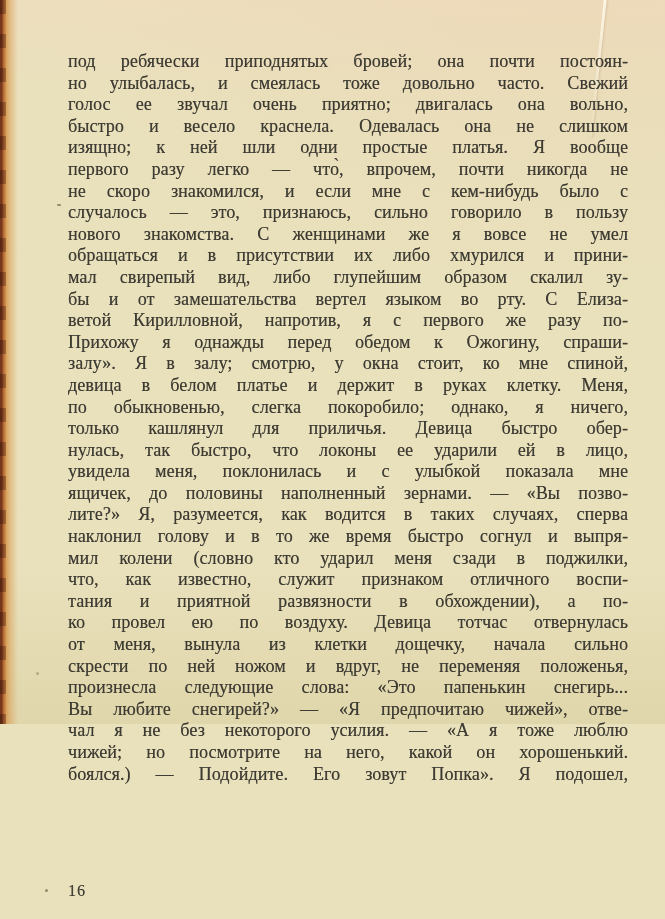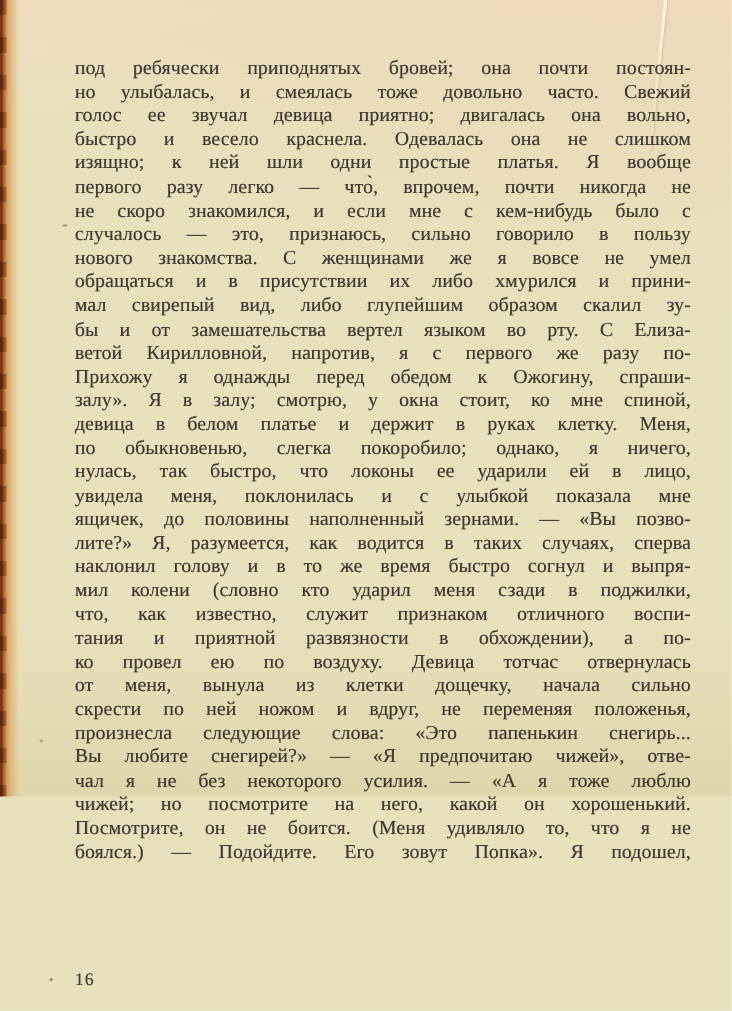--- a/index.html
+++ b/index.html
@@ -93,51 +93,51 @@
 <body>
 
 <div class="scan">
   <div class="left-edge"></div>
   <div class="left-edge-mottle"></div>
   <div class="crease"></div>
 
   <div class="text-block" id="text-block">
       <div class="line">под ребячески приподнятых бровей; она почти постоян-</div>
       <div class="line">но улыбалась, и смеялась тоже довольно часто. Свежий</div>
-      <div class="line">голос ее звучал девица приятно; двигалась она вольно,</div>
+      <div class="line">голос ее звучал очень приятно; двигалась она вольно,</div>
       <div class="line">быстро и весело краснела. Одевалась она не слишком</div>
       <div class="line">изящно; к ней шли одни простые платья. Я вообще</div>
       <div class="line">первого разу легко — что̀, впрочем, почти никогда не</div>
       <div class="line">не скоро знакомился, и если мне с кем-нибудь было с</div>
       <div class="line">случалось — это, признаюсь, сильно говорило в пользу</div>
       <div class="line">нового знакомства. С женщинами же я вовсе не умел</div>
       <div class="line">обращаться и в присутствии их либо хмурился и прини-</div>
       <div class="line">мал свирепый вид, либо глупейшим образом скалил зу-</div>
       <div class="line">бы и от замешательства вертел языком во рту. С Елиза-</div>
       <div class="line">ветой Кирилловной, напротив, я с первого же разу по-</div>
       <div class="line">Прихожу я однажды перед обедом к Ожогину, спраши-</div>
       <div class="line">залу». Я в залу; смотрю, у окна стоит, ко мне спиной,</div>
       <div class="line">девица в белом платье и держит в руках клетку. Меня,</div>
       <div class="line">по обыкновенью, слегка покоробило; однако, я ничего,</div>
+      <div class="line">только кашлянул для приличья. Девица быстро обер-</div>
       <div class="line">нулась, так быстро, что локоны ее ударили ей в лицо,</div>
       <div class="line">увидела меня, поклонилась и с улыбкой показала мне</div>
       <div class="line">ящичек, до половины наполненный зернами. — «Вы позво-</div>
       <div class="line">лите?» Я, разумеется, как водится в таких случаях, сперва</div>
       <div class="line">наклонил голову и в то же время быстро согнул и выпря-</div>
       <div class="line">мил колени (словно кто ударил меня сзади в поджилки,</div>
       <div class="line">что, как известно, служит признаком отличного воспи-</div>
       <div class="line">тания и приятной развязности в обхождении), а по-</div>
       <div class="line">ко провел ею по воздуху. Девица тотчас отвернулась</div>
       <div class="line">от меня, вынула из клетки дощечку, начала сильно</div>
       <div class="line">скрести по ней ножом и вдруг, не переменяя положенья,</div>
       <div class="line">произнесла следующие слова: «Это папенькин снегирь...</div>
       <div class="line">Вы любите снегирей?» — «Я предпочитаю чижей», отве-</div>
       <div class="line">чал я не без некоторого усилия. — «А я тоже люблю</div>
       <div class="line">чижей; но посмотрите на него, какой он хорошенький.</div>
-      <div class="line">Посмотрите, он не боится. (Меня удивляло то, что я не</div>
       <div class="line">боялся.) — Подойдите. Его зовут Попка». Я подошел,</div>
     </div>
 
   <div class="page-number">16</div>
 
   <div class="speck s1"></div>
   <div class="speck s2"></div>
   <div class="speck s3"></div>
 </div>
 

